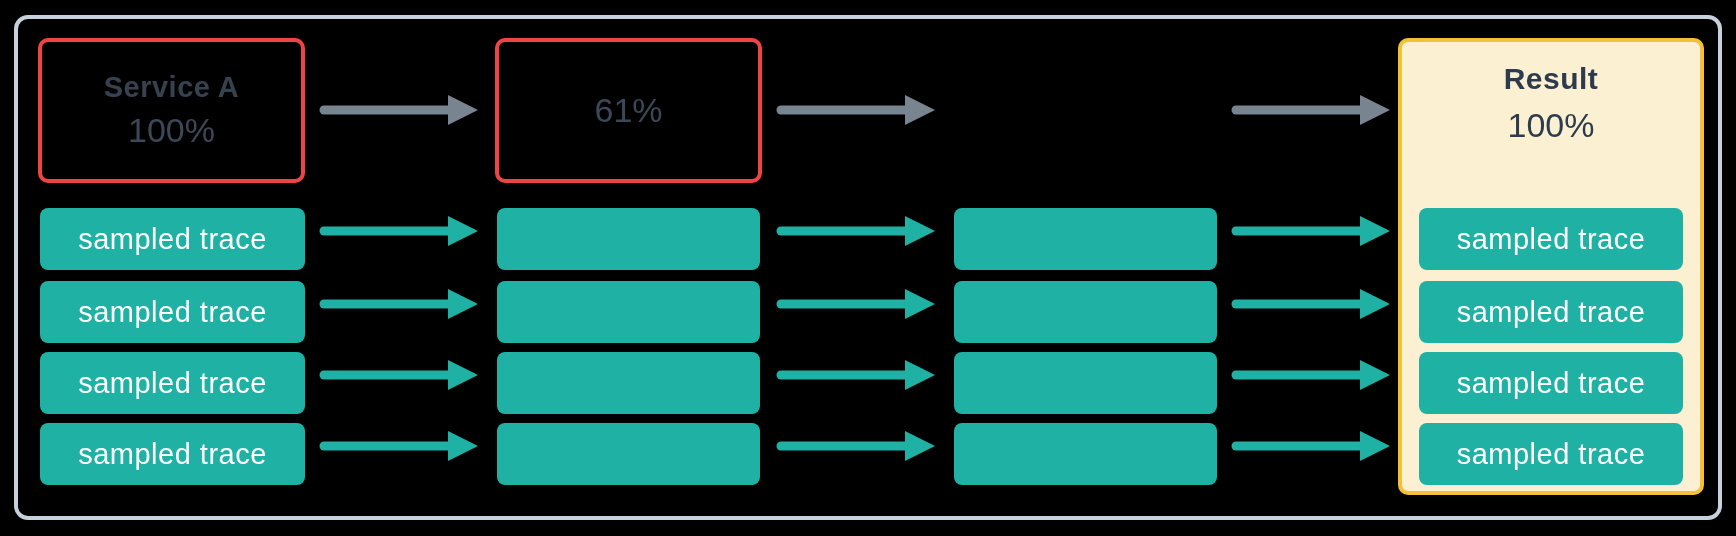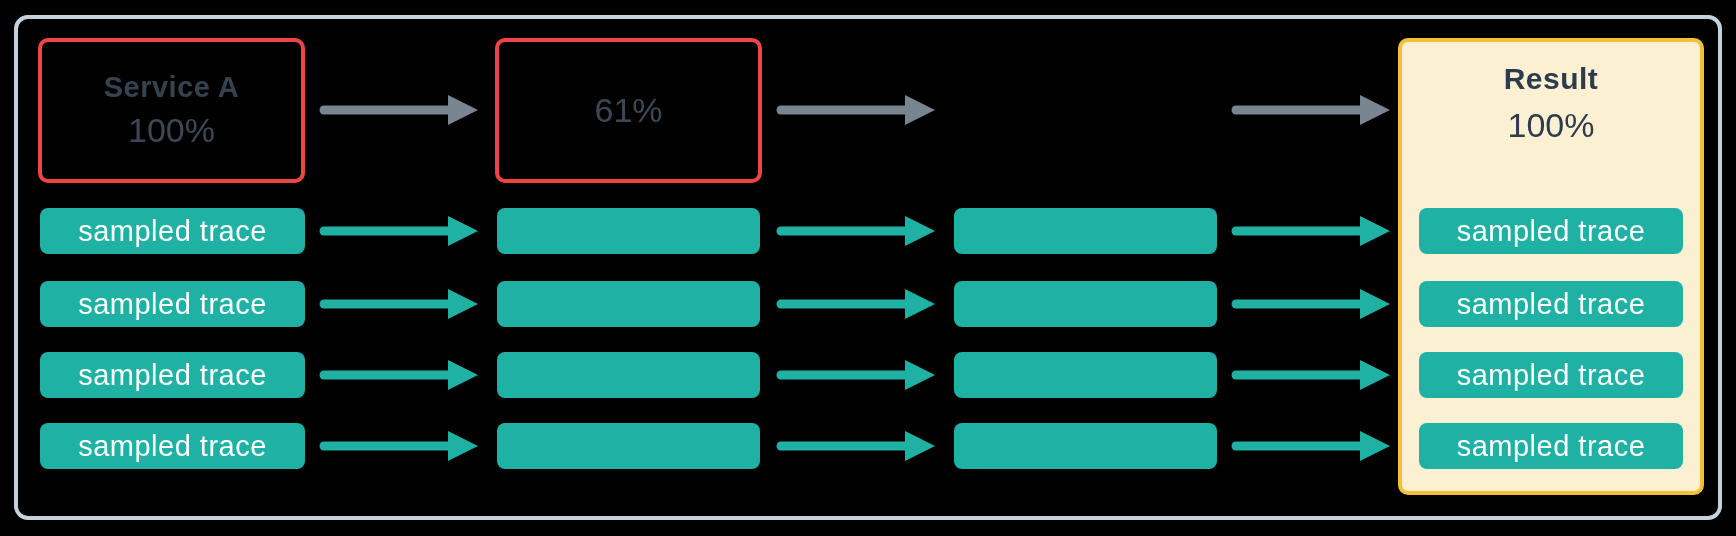--- a/index.html
+++ b/index.html
@@ -20,21 +20,21 @@
   .svc-title { font-weight:bold; font-size:29px; color:#37424F; letter-spacing:0.5px; }
   .svc-rate  { font-size:34px; color:#3C4857; }
   .result-box {
     position:absolute; left:1398px; top:38px; width:306px; height:457px;
     background:#FBF0D2; border:4px solid #F2C137; border-radius:10px;
   }
   .result-head { position:absolute; left:1398px; top:62px; width:306px; text-align:center; }
   .result-title { font-weight:bold; font-size:30px; color:#2D3B4E; letter-spacing:0.5px; }
   .result-rate  { font-size:34px; color:#2D3B4E; margin-top:10px; }
   .bar {
-    position:absolute; height:46px; border-radius:8px; background:#1FB2A4;
+    position:absolute; height:62px; border-radius:8px; background:#1FB2A4;
     display:flex; align-items:center; justify-content:center;
     color:#FFFFFF; font-size:29px; font-weight:500; letter-spacing:0.5px;
   }
   .row1 { top:208px; } .row2 { top:281px; } .row3 { top:352px; } .row4 { top:423px; }
   .colA { left:40px;  width:265px; }
   .colB { left:497px; width:263px; }
   .colC { left:954px; width:263px; }
   .colR { left:1419px; width:264px; }
   .arrow { position:absolute; width:164px; height:36px; }
   .laneAB { left:318px; } .laneBC { left:775px; } .laneCR { left:1230px; }

